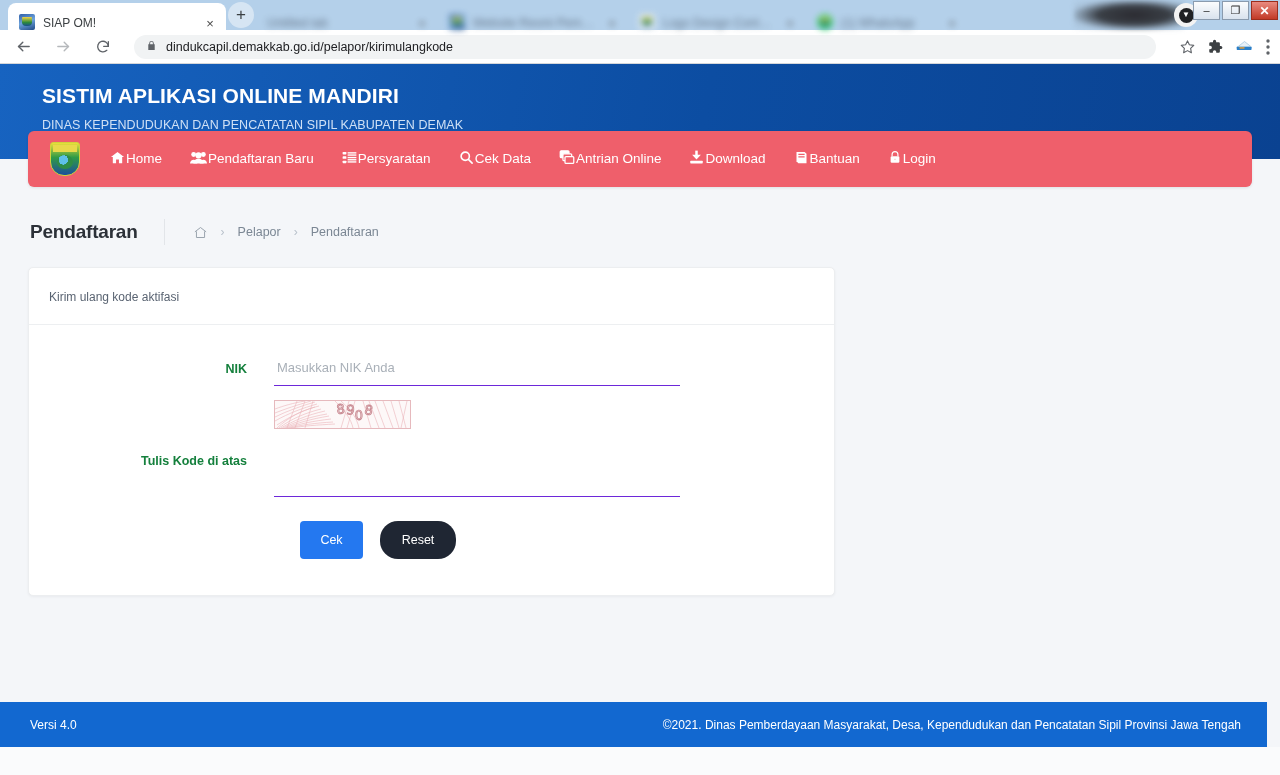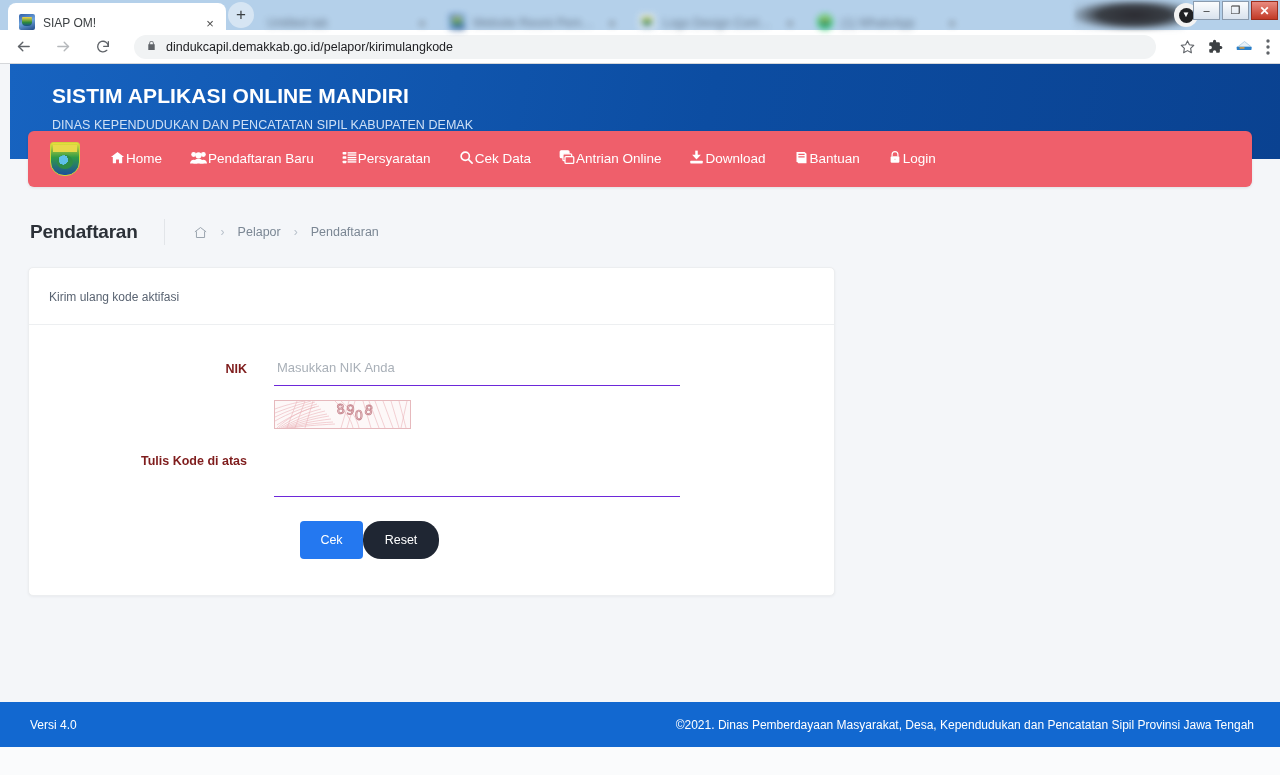--- a/index.html
+++ b/index.html
@@ -128,21 +128,20 @@
   .site {
     background: #f4f6f9;
     height: 683px;
     position: relative;
     overflow: hidden;
   }
   .site-header {
     height: 95px;
     background: linear-gradient(100deg,#1763c0 0%,#0c4da2 55%,#0a4291 100%);
     padding: 20px 9px 0 42px;
-    margin-left: 10px;
   }
   .site-title {
     color: #ffffff;
     font-size: 21px;
     font-weight: bold;
     letter-spacing: .1px;
   }
   .site-sub {
     color: #cfe0f5;
     font-size: 12.5px;
@@ -212,21 +211,21 @@
   }
   .card-head {
     padding: 22px 0 20px 20px;
     border-bottom: 1px solid #edeff1;
     font-size: 12px; color: #5a6472; font-weight: normal;
   }
   .card-body { padding: 30px 0 36px 0; }
   .form-row { display: flex; align-items: flex-start; margin-bottom: 10px; }
   .form-label {
     width: 245px; text-align: right; padding-right: 27px;
-    font-size: 12.5px; font-weight: bold; color: #7f1d1d;
+    font-size: 12.5px; font-weight: bold; color: #15803d;
     padding-top: 7px;
   }
   .form-field { width: 406px; }
   .underline-input {
     width: 100%; height: 31px;
     border: none; border-bottom: 1px solid #6d28d9;
     background: transparent;
     font-family: "Liberation Sans", sans-serif;
     font-size: 13px; color: #4a5360;
     outline: none;
@@ -236,34 +235,34 @@
 
   .captcha {
     width: 137px; height: 29px;
     border: 1px solid #e6b9bd;
     background: #fdf8f8;
     position: relative; overflow: hidden;
     margin-top: 14px;
   }
   .captcha svg { display: block; }
 
-  .btn-row { display: flex; gap: 0; margin-left: 271px; margin-top: 24px; }
+  .btn-row { display: flex; gap: 17px; margin-left: 271px; margin-top: 24px; }
   .btn {
     height: 38px; min-width: 63px;
     border: none; border-radius: 4px;
     font-family: "Liberation Sans", sans-serif;
     font-size: 12.5px; color: #ffffff;
     padding: 0 17px; cursor: pointer;
   }
   .btn-primary { background: #2478f0; }
   .btn-dark { background: #1f2633; min-width: 76px; border-radius: 18px; }
 
   .site-footer {
     position: absolute;
-    left: 0; right: 0; bottom: 0;
+    left: 0; right: 13px; bottom: 0;
     height: 45px;
     background: #1268d0;
     display: flex; align-items: center; justify-content: space-between;
     padding: 0 26px 0 30px;
     color: #ffffff; font-size: 12px;
   }
 
   
   .desktop {
     height: 62px;

